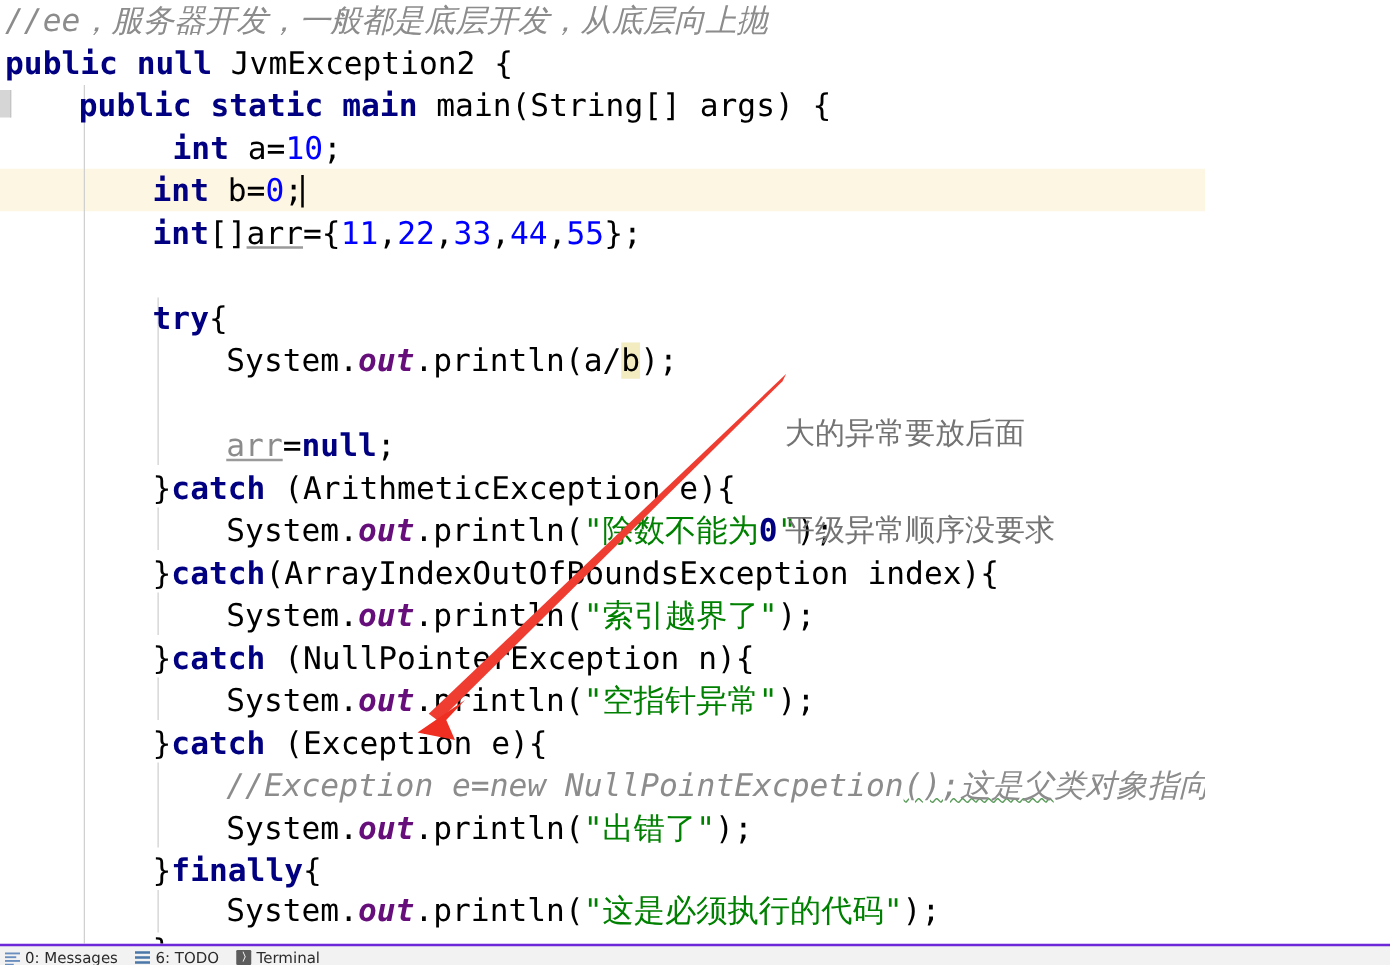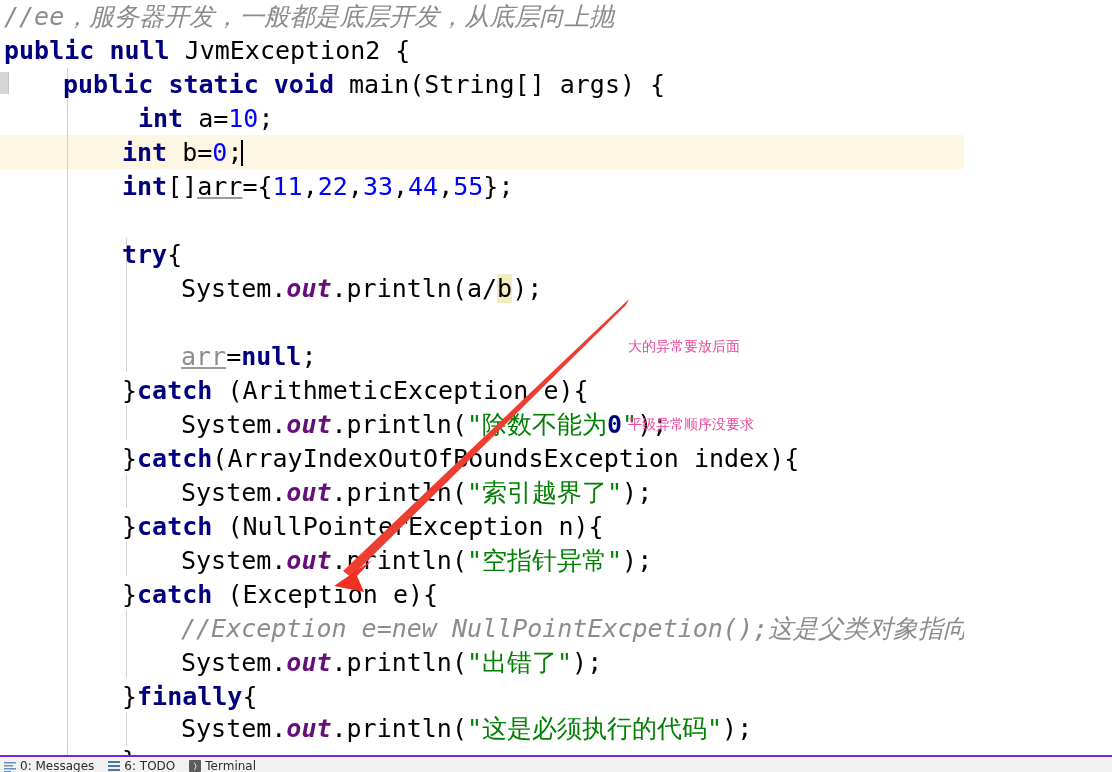--- a/index.html
+++ b/index.html
@@ -74,42 +74,43 @@
 
   .kw   { color: #000080; font-weight: bold; }
   .num  { color: #0000ff; }
   .str  { color: #008000; }
   .cmt  { color: #8c8c8c; font-style: italic; }
   .fld  { color: #660e7a; font-weight: bold; font-style: italic; }
   .dim  { color: #8c8c8c; }
   .und  { text-decoration: underline; text-decoration-color: #9a9a9a; }
   .hl-b { background: #f2ecc0; }
   .squig {
+    text-decoration: underline;
     text-decoration-style: wavy;
     text-decoration-color: #5a9c5a;
     text-decoration-thickness: 1px;
   }
 
   .caret {
     display: inline-block;
     width: 2px;
     height: 26px;
     background: #000000;
     vertical-align: -5px;
     margin-left: -1px;
   }
 
   
   #annotation {
     position: absolute;
     left: 628px; top: 281px;
     font-family: "DejaVu Sans", "Liberation Sans", sans-serif;
-    font-size: 14px;
+    font-size: 24px;
     line-height: 26px;
-    color: #ec4899;
+    color: #737373;
     white-space: pre;
   }
   #arrow-svg {
     position: absolute;
     left: 0; top: 0;
     width: 1112px; height: 755px;
     pointer-events: none;
   }
 
   
@@ -182,21 +183,21 @@
     <div class="indent-guide" style="left:126px; top:406px; height:34px;"></div>
     <div class="indent-guide" style="left:126px; top:474px; height:34px;"></div>
     <div class="indent-guide" style="left:126px; top:542px; height:34px;"></div>
     <div class="indent-guide" style="left:126px; top:610px; height:68px;"></div>
     <div class="indent-guide" style="left:126px; top:712px; height:34px;"></div>
 
     <div class="code-line" style="left:4px;  top:0px;"><span class="cmt">//ee，服务器开发，一般都是底层开发，从底层向上抛</span></div>
 
     <div class="code-line" style="left:4px;  top:34px;"><span class="kw">public</span> <span class="kw">null</span><span> JvmException2 {</span></div>
 
-    <div class="code-line" style="left:63px; top:68px;"><span class="kw">public</span> <span class="kw">static</span> <span class="kw">void</span> <span>main(String[] args) {</span></div>
+    <div class="code-line" style="left:63px; top:68px;"><span class="kw">public</span> <span class="kw">static</span> <span class="kw">main</span> <span>main(String[] args) {</span></div>
 
     <div class="code-line" style="left:122px; top:102px;margin-left:16px;"><span class="kw">int</span> a=<span class="num">10</span>;</div>
 
     <div class="code-line" style="left:122px; top:136px;"><span class="kw">int</span> b=<span class="num">0</span>;<span class="caret"></span></div>
 
     <div class="code-line" style="left:122px; top:170px;"><span class="kw">int</span>[]<span class="und">arr</span>={<span class="num">11</span>,<span class="num">22</span>,<span class="num">33</span>,<span class="num">44</span>,<span class="num">55</span>};</div>
 
     <div class="code-line" style="left:122px; top:204px;"></div>
 
     <div class="code-line" style="left:122px; top:238px;"><span class="kw">try</span>{</div>

